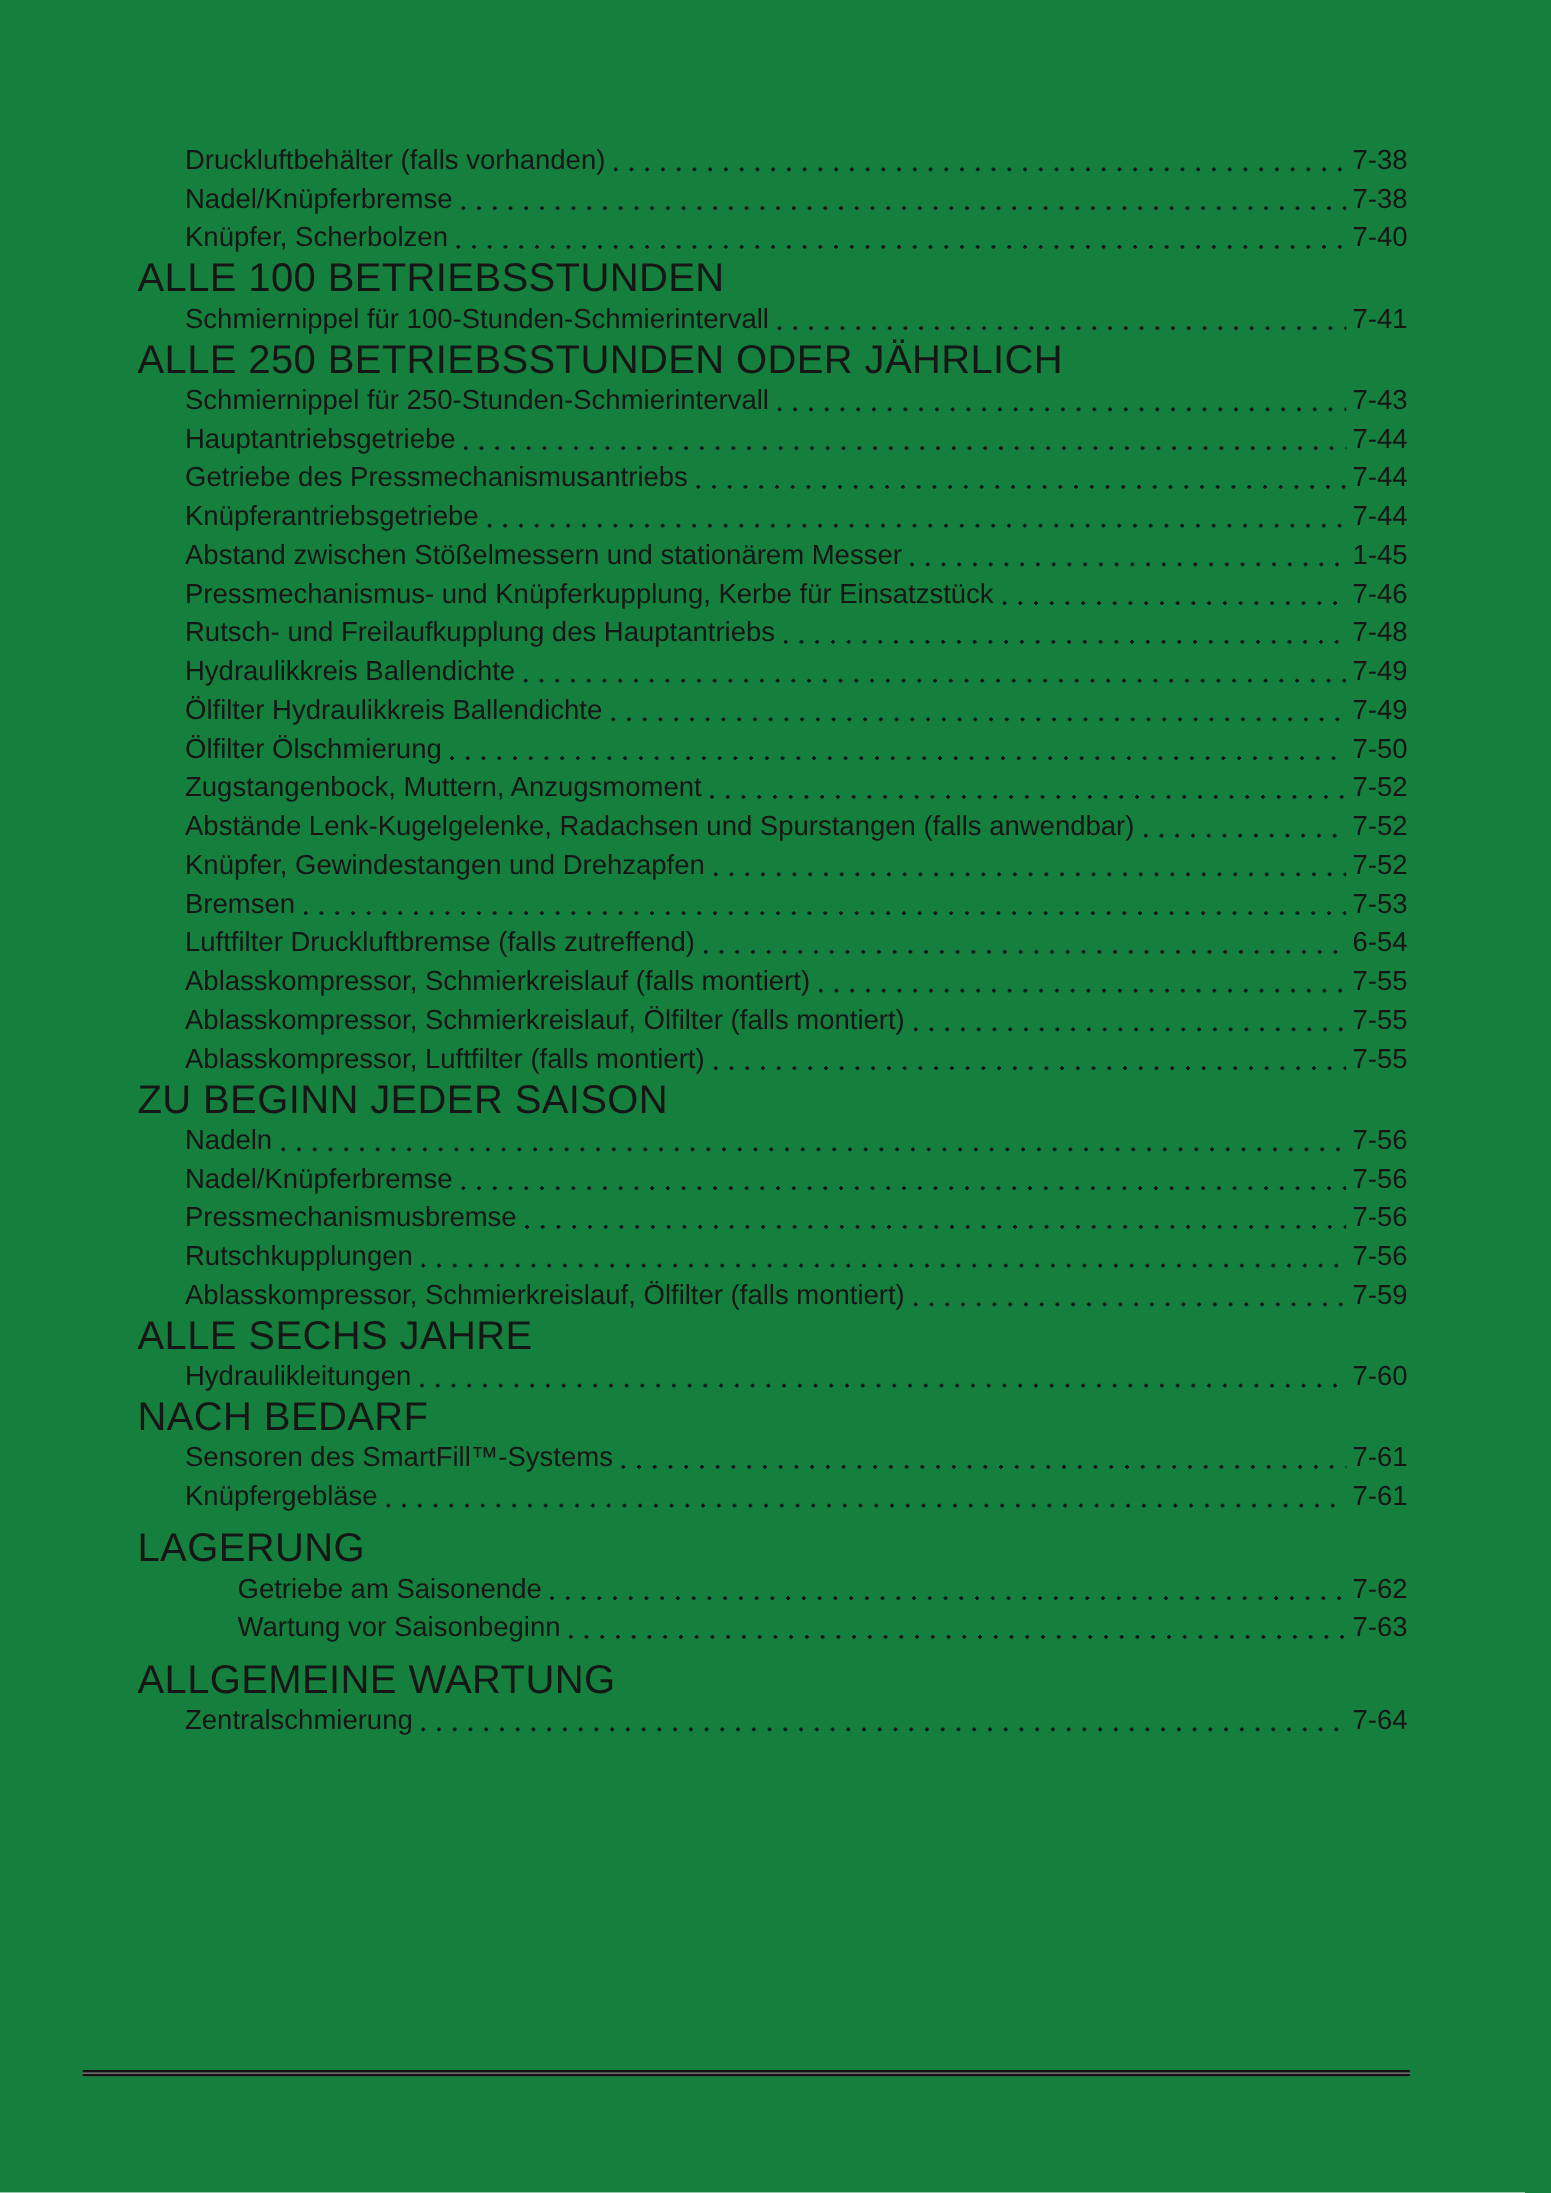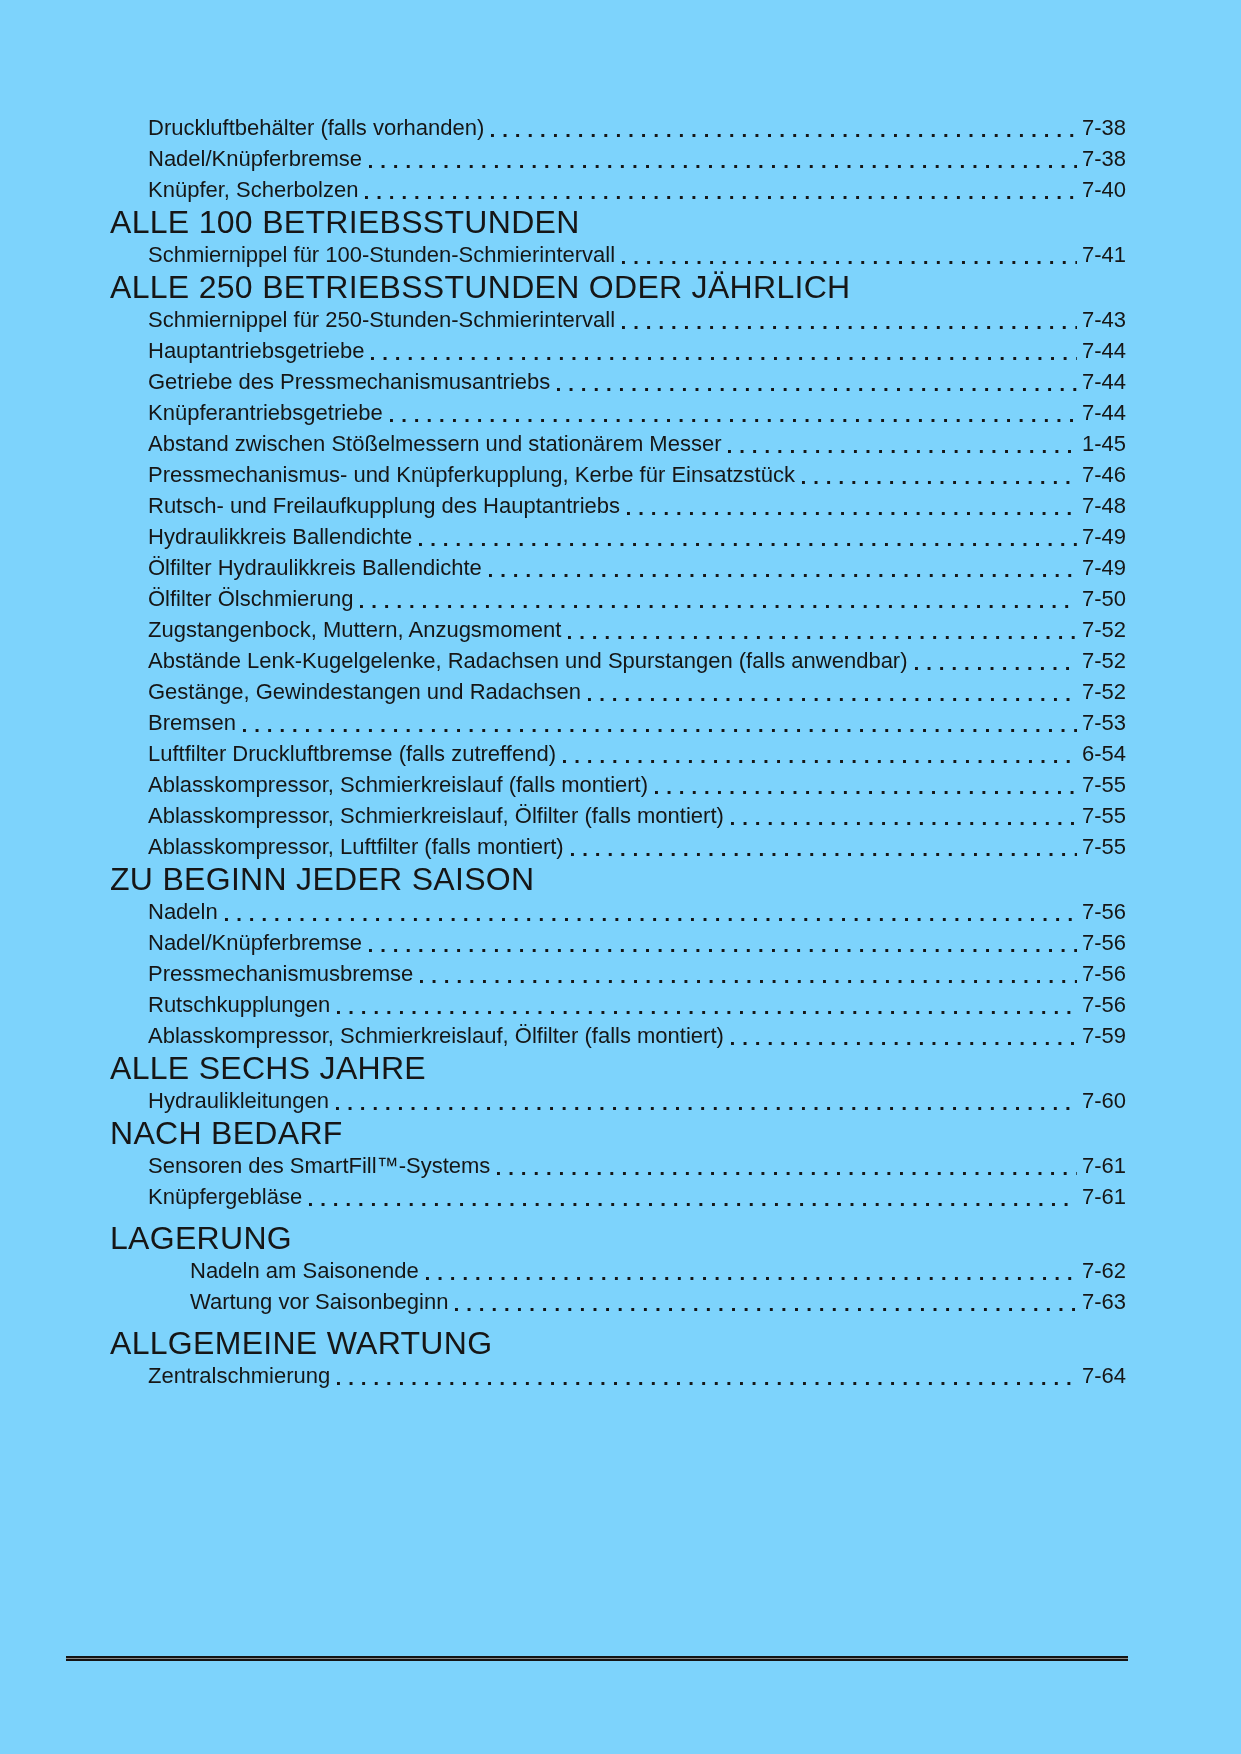--- a/index.html
+++ b/index.html
@@ -4,21 +4,21 @@
 <style>
   html, body {
     margin: 0;
     padding: 0;
     background: #ffffff;
   }
   .doc-page {
     position: relative;
     width: 1241px;
     height: 1754px;
-    background: #7dd3fc;
+    background: #15803d;
     color: #161616;
     font-family: "Liberation Sans", "DejaVu Sans", sans-serif;
     overflow: hidden;
   }
   .toc {
     position: absolute;
     left: 110px;
     right: 113px;
     top: 112px;
   }
@@ -162,21 +162,21 @@
     <span class="entry-title">Zugstangenbock, Muttern, Anzugsmoment</span>
     <span class="leader"></span>
     <span class="entry-page">7-52</span>
   </div>
           <div class="toc-entry">
     <span class="entry-title">Abstände Lenk-Kugelgelenke, Radachsen und Spurstangen (falls anwendbar)</span>
     <span class="leader"></span>
     <span class="entry-page">7-52</span>
   </div>
           <div class="toc-entry">
-    <span class="entry-title">Gestänge, Gewindestangen und Radachsen</span>
+    <span class="entry-title">Knüpfer, Gewindestangen und Drehzapfen</span>
     <span class="leader"></span>
     <span class="entry-page">7-52</span>
   </div>
           <div class="toc-entry">
     <span class="entry-title">Bremsen</span>
     <span class="leader"></span>
     <span class="entry-page">7-53</span>
   </div>
           <div class="toc-entry">
     <span class="entry-title">Luftfilter Druckluftbremse (falls zutreffend)</span>
@@ -252,21 +252,21 @@
     <span class="entry-title">Knüpfergebläse</span>
     <span class="leader"></span>
     <span class="entry-page">7-61</span>
   </div>
         </div>
   </section>
       <section class="toc-section compact wide-indent">
     <h2 class="toc-heading">LAGERUNG</h2>
     <div class="entries">
           <div class="toc-entry">
-    <span class="entry-title">Nadeln am Saisonende</span>
+    <span class="entry-title">Getriebe am Saisonende</span>
     <span class="leader"></span>
     <span class="entry-page">7-62</span>
   </div>
           <div class="toc-entry">
     <span class="entry-title">Wartung vor Saisonbeginn</span>
     <span class="leader"></span>
     <span class="entry-page">7-63</span>
   </div>
         </div>
   </section>

